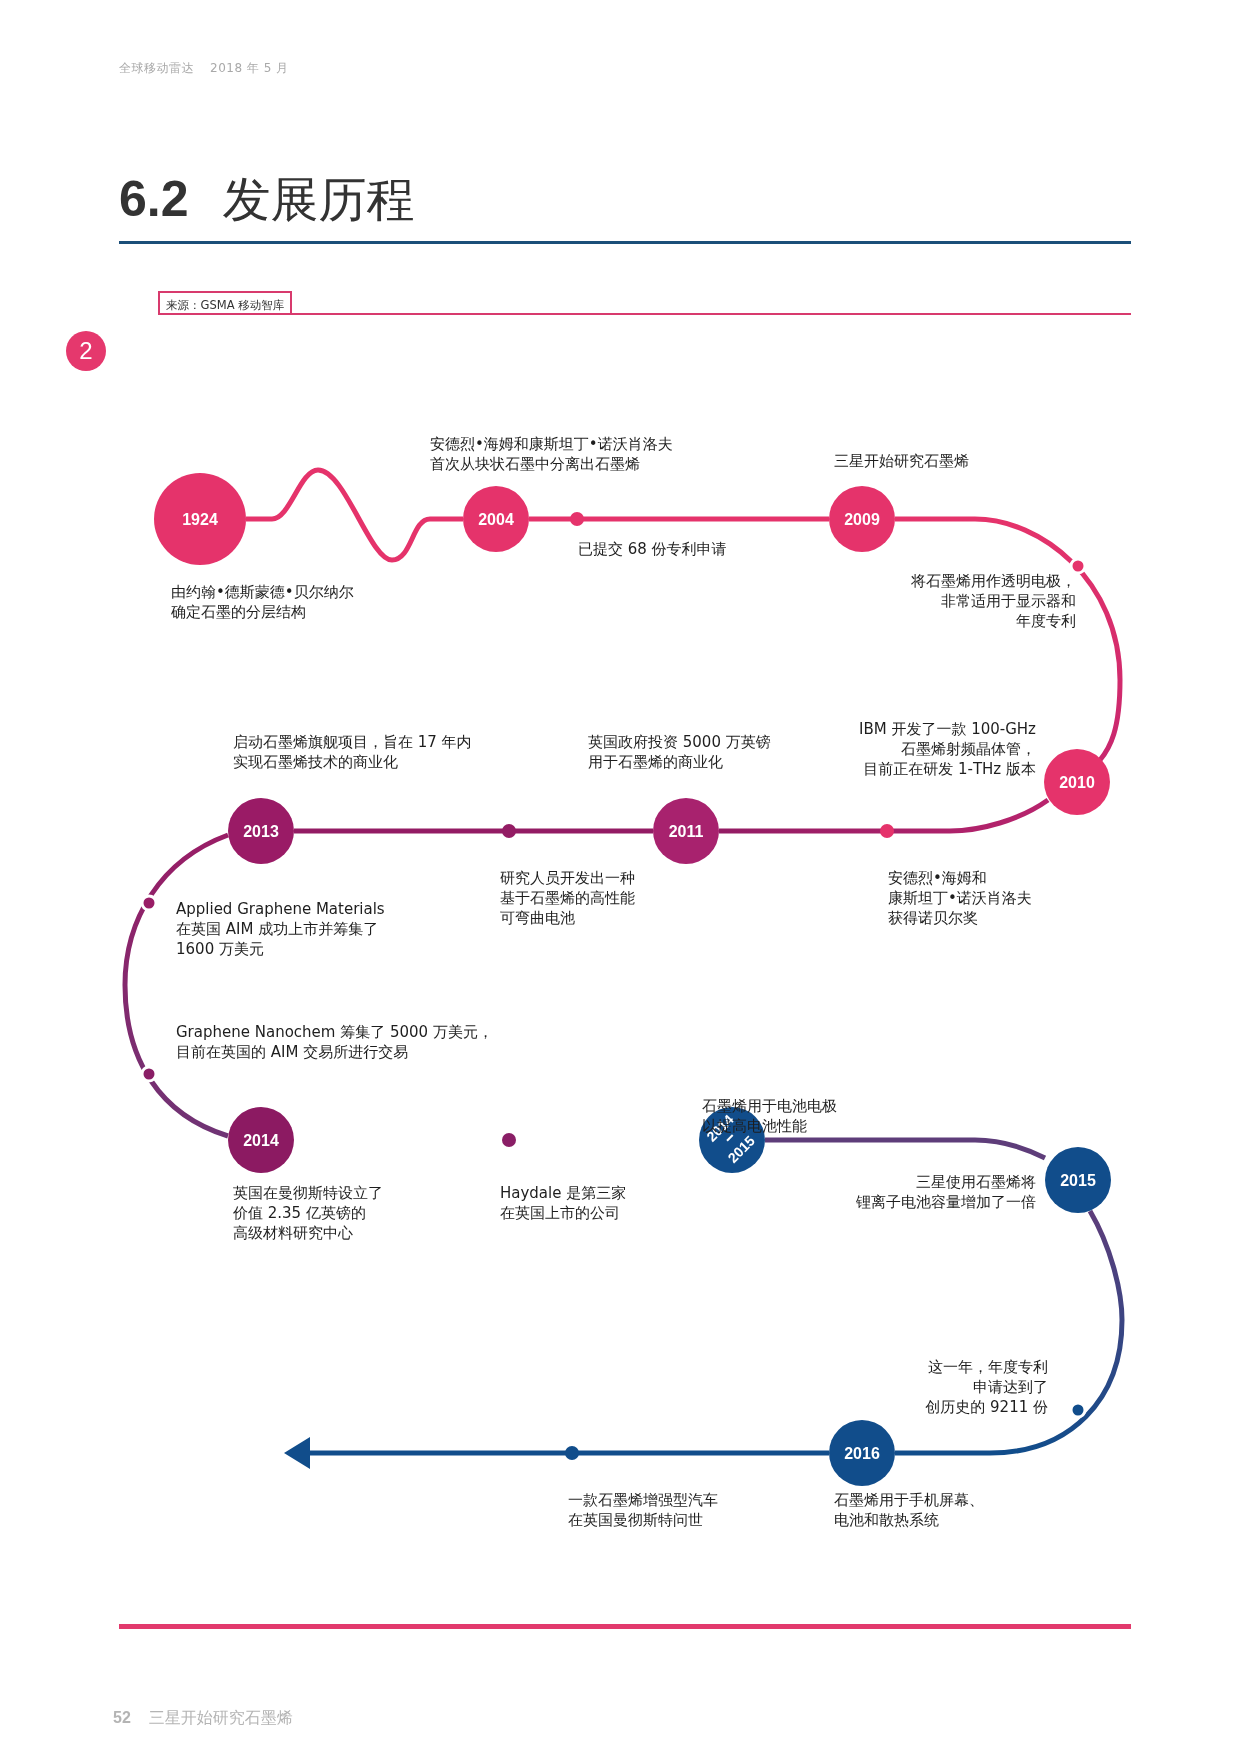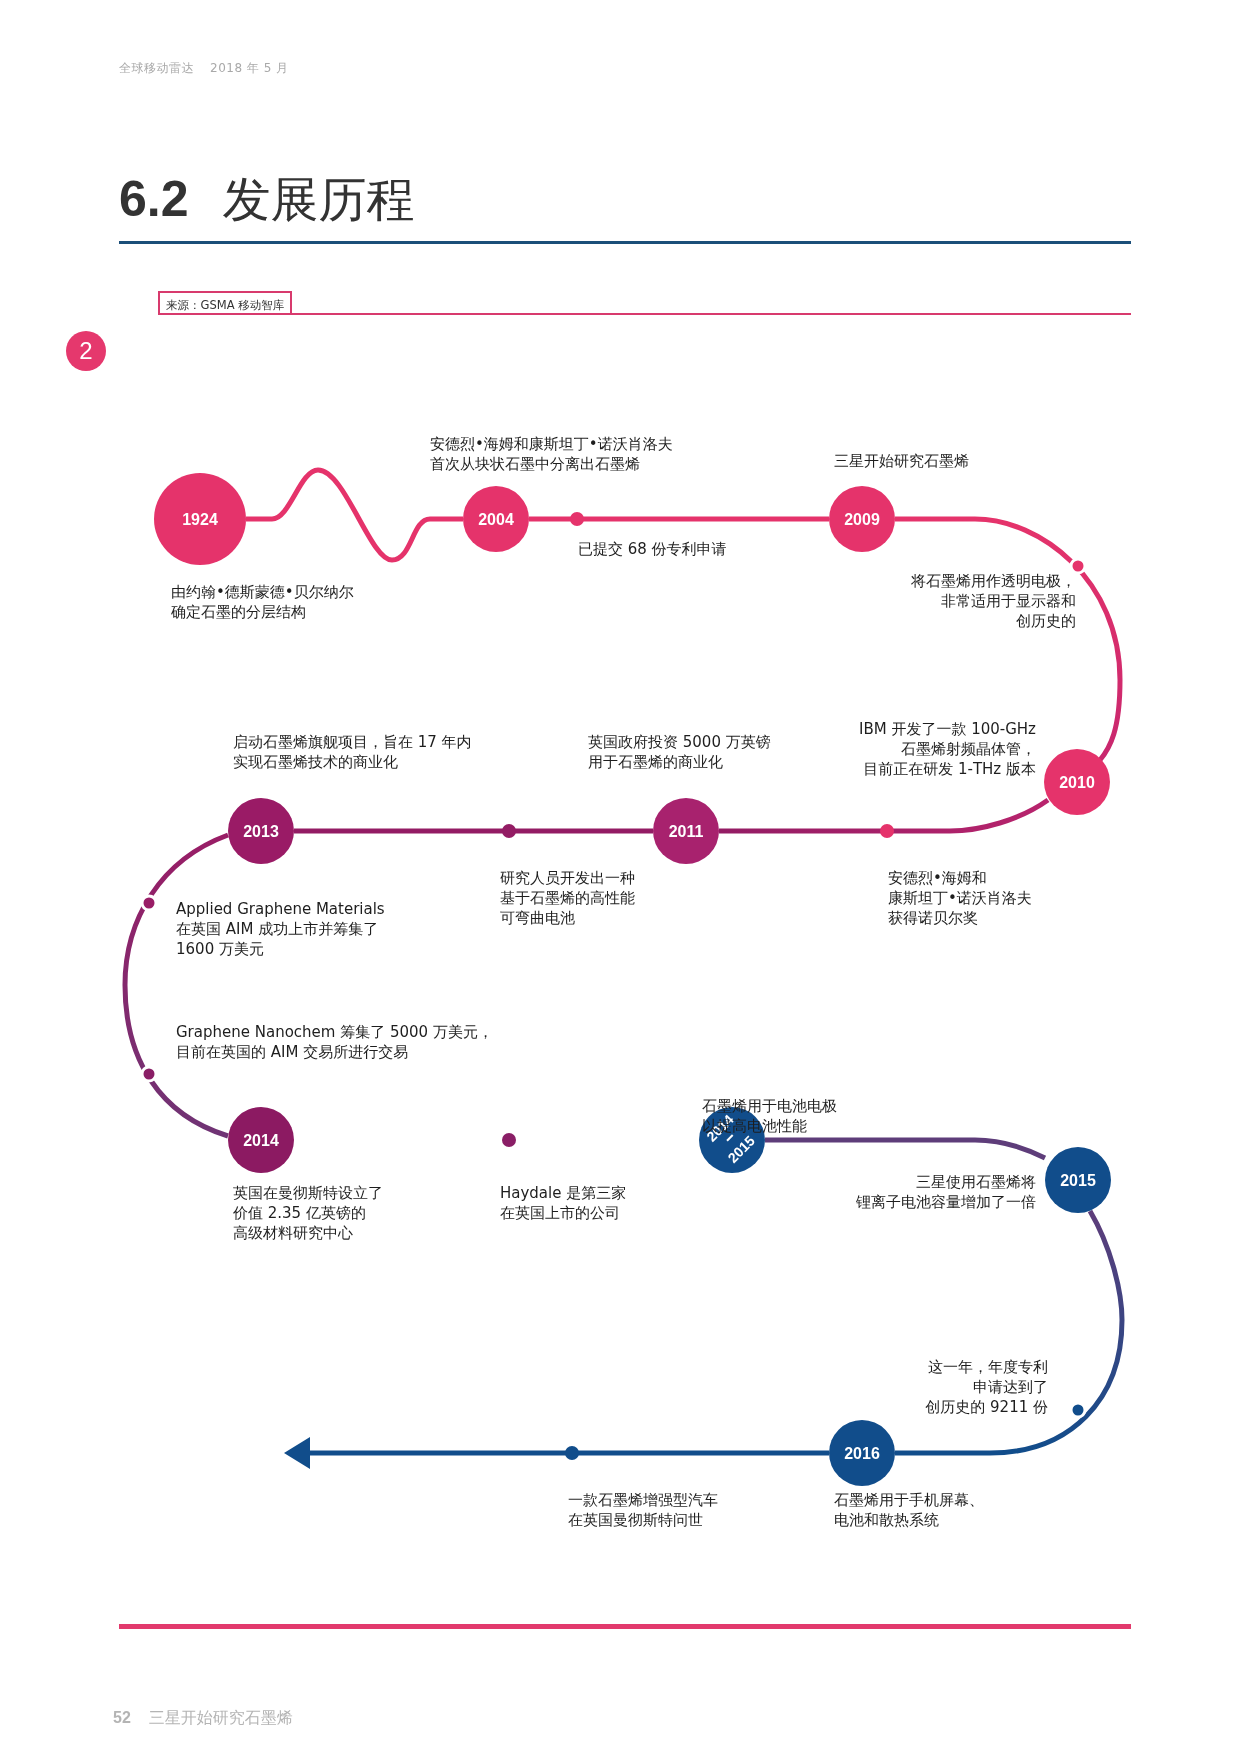--- a/index.html
+++ b/index.html
@@ -138,21 +138,21 @@
 </svg>
 
 <div class="note" style="left:171px; top:582px;">由约翰•德斯蒙德•贝尔纳尔
 确定石墨的分层结构</div>
 <div class="note" style="left:430px; top:434px;">安德烈•海姆和康斯坦丁•诺沃肖洛夫
 首次从块状石墨中分离出石墨烯</div>
 <div class="note" style="left:578px; top:539px;">已提交 68 份专利申请</div>
 <div class="note" style="left:834px; top:451px;">三星开始研究石墨烯</div>
 <div class="note r" style="right:164px; top:571px;">将石墨烯用作透明电极，
 非常适用于显示器和
-创历史的</div>
+年度专利</div>
 <div class="note r" style="right:204px; top:719px;">IBM 开发了一款 100-GHz
 石墨烯射频晶体管，
 目前正在研发 1-THz 版本</div>
 <div class="note" style="left:888px; top:868px;">安德烈•海姆和
 康斯坦丁•诺沃肖洛夫
 获得诺贝尔奖</div>
 <div class="note" style="left:588px; top:732px;">英国政府投资 5000 万英镑
 用于石墨烯的商业化</div>
 <div class="note" style="left:500px; top:868px;">研究人员开发出一种
 基于石墨烯的高性能

